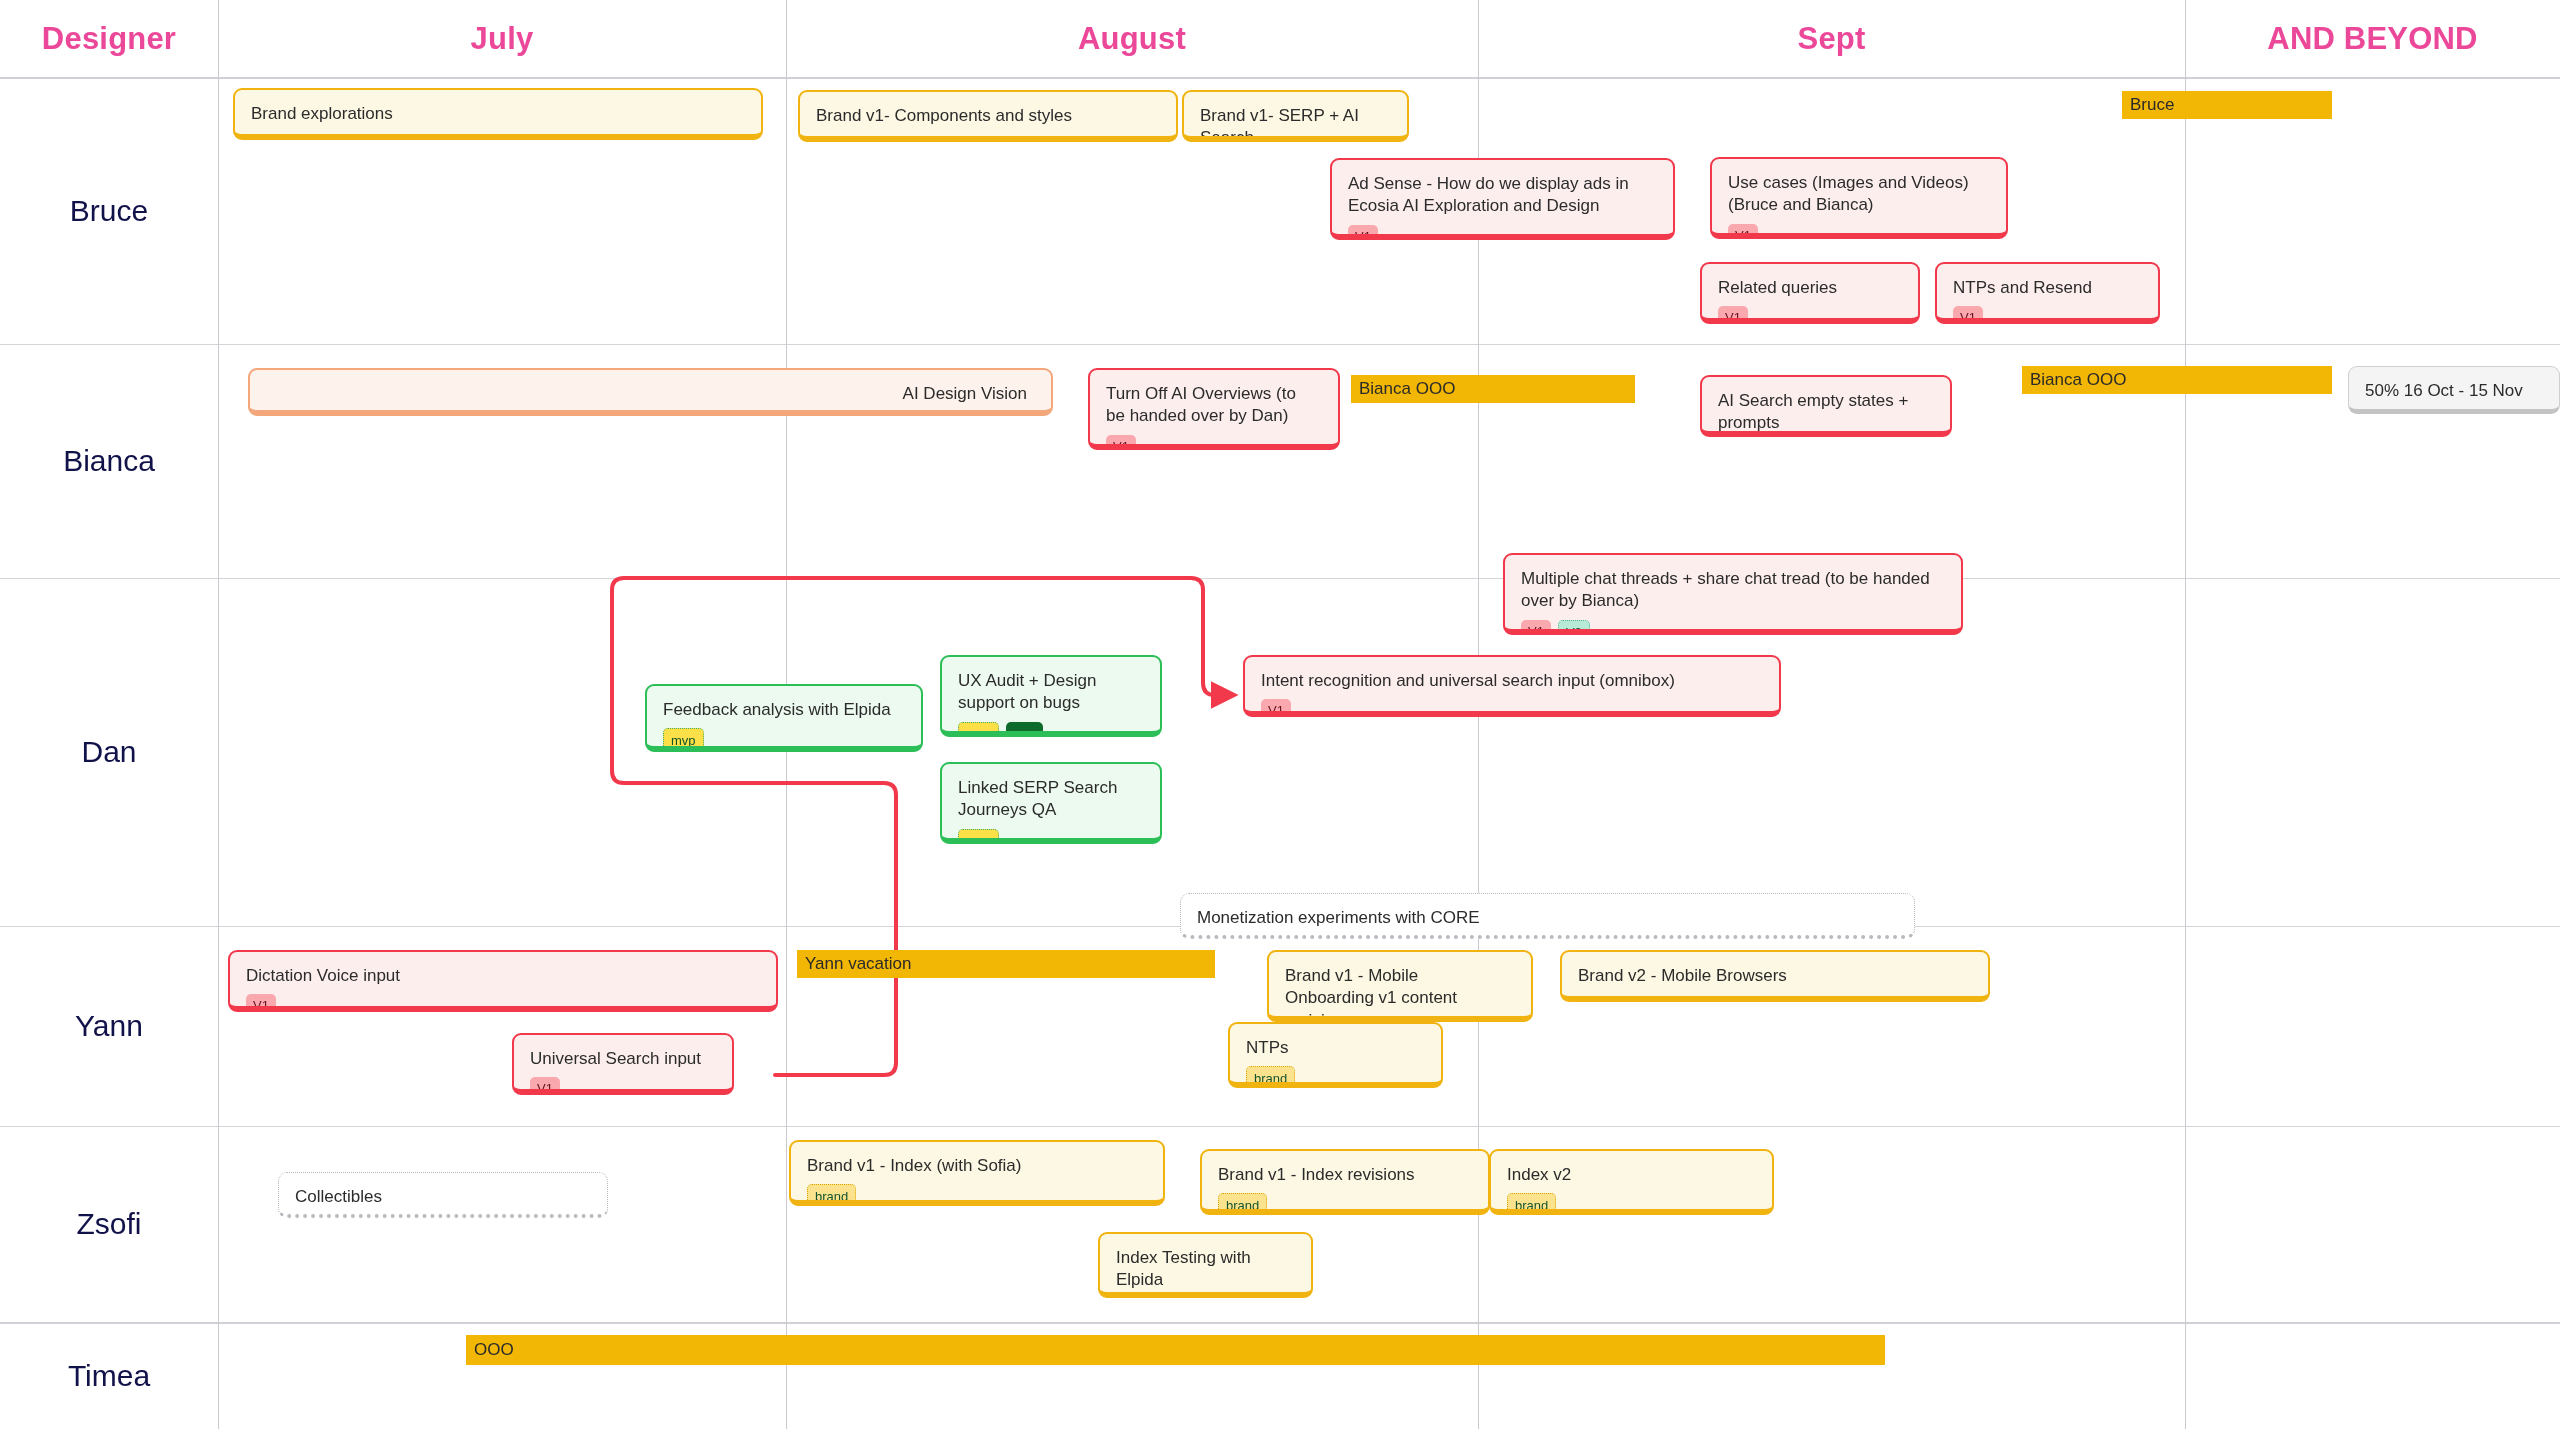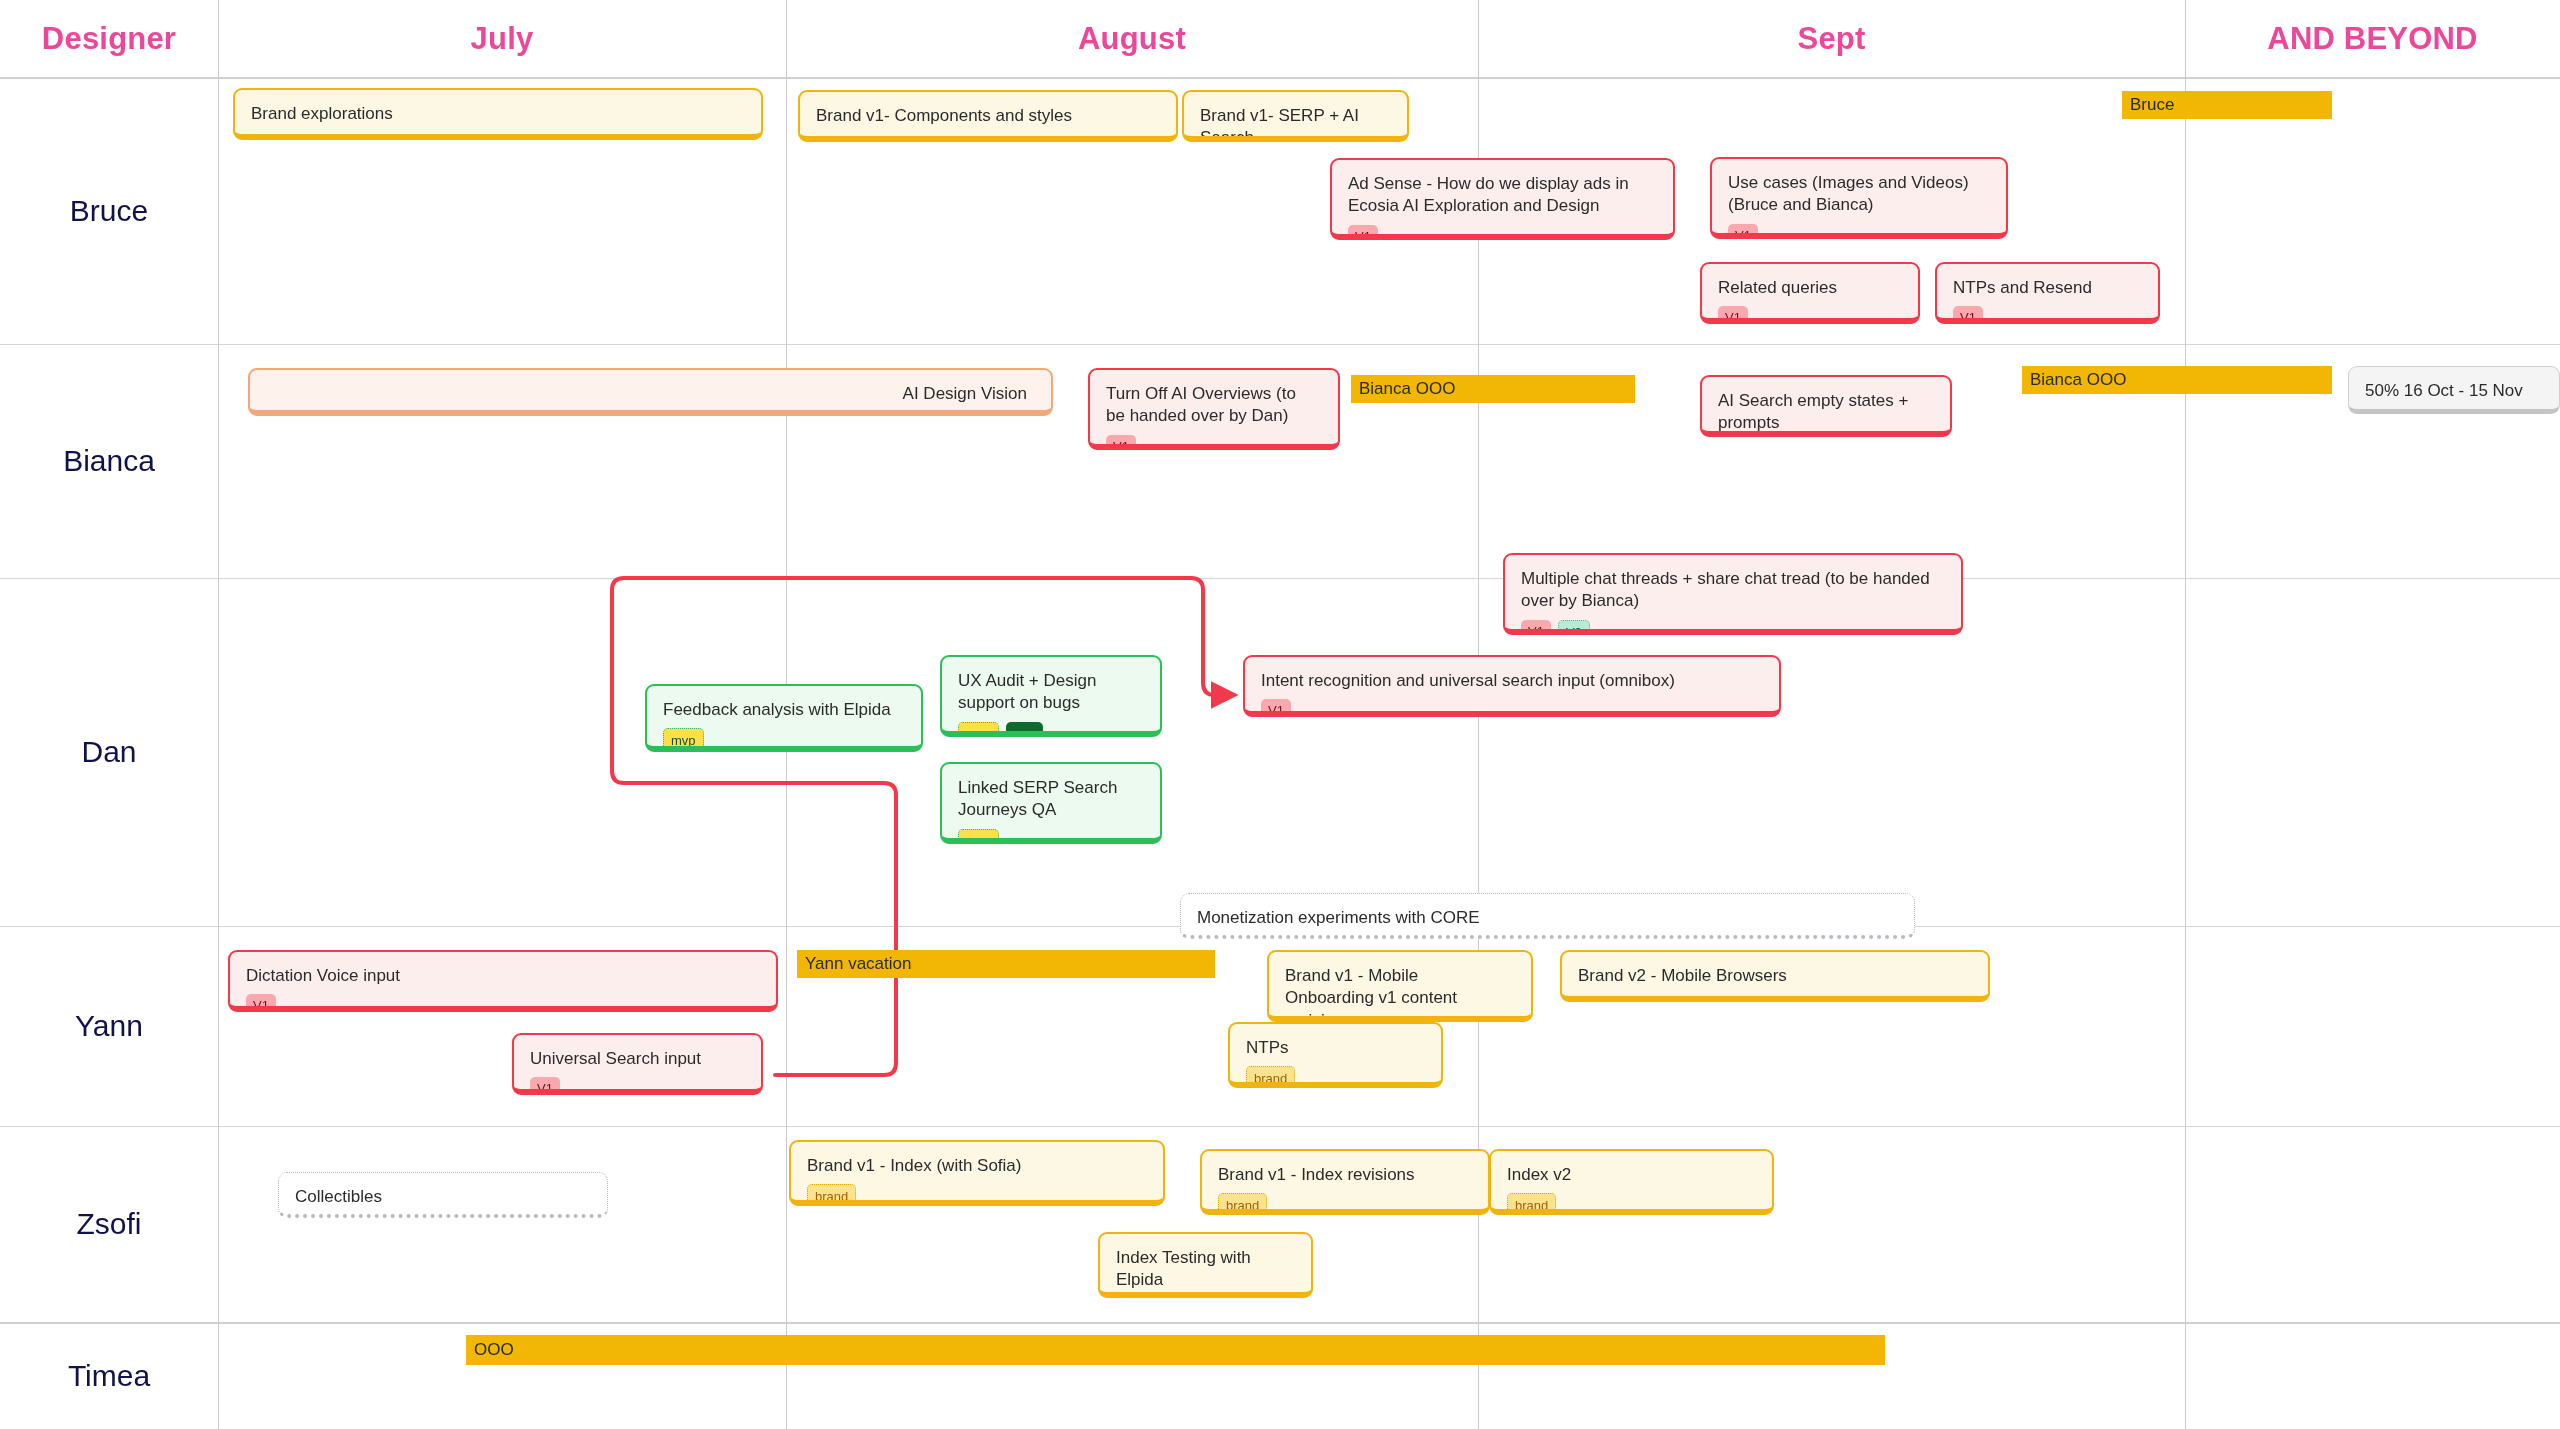--- a/index.html
+++ b/index.html
@@ -79,21 +79,21 @@
     border-radius: 5px;
     font-weight: 500;
   }
 
   
   .card.yellow {
     background: #fdf8e3;
     border: 2px solid #f0b310;
     border-bottom-width: 6px;
   }
-  .badge.brand { background: #fbe38e; color: #a16207; border: 1px dotted #e0a500; }
+  .badge.brand { background: #fbe38e; color: #14532d; border: 1px dotted #e0a500; }
 
   
   .card.red {
     background: #fdeeee;
     border: 2px solid #f2394b;
     border-bottom-width: 6px;
   }
   .badge.v1 { background: #f9a8ae; color: #6b1220; }
   .badge.v2 { background: #b7ead7; color: #0d4b38; border: 1px dotted #4fb891; }
 
@@ -304,21 +304,21 @@
   </div>
 
   <div class="card yellow" style="left:1267px;top:950px;width:266px;height:72px;">
     <span class="title">Brand v1 - Mobile Onboarding v1 content revisions</span>
   </div>
 
   <div class="card yellow" style="left:1560px;top:950px;width:430px;height:52px;">
     <span class="title">Brand v2 - Mobile Browsers</span>
   </div>
 
-  <div class="card red" style="left:512px;top:1033px;width:251px;height:62px;">
+  <div class="card red" style="left:512px;top:1033px;width:222px;height:62px;">
     <span class="title">Universal Search input</span>
     <span class="badges">
       <span class="badge v1">V1</span>
     </span>
   </div>
 
   <div class="card yellow" style="left:1228px;top:1022px;width:215px;height:66px;">
     <span class="title">NTPs</span>
     <span class="badges">
       <span class="badge brand">brand</span>

